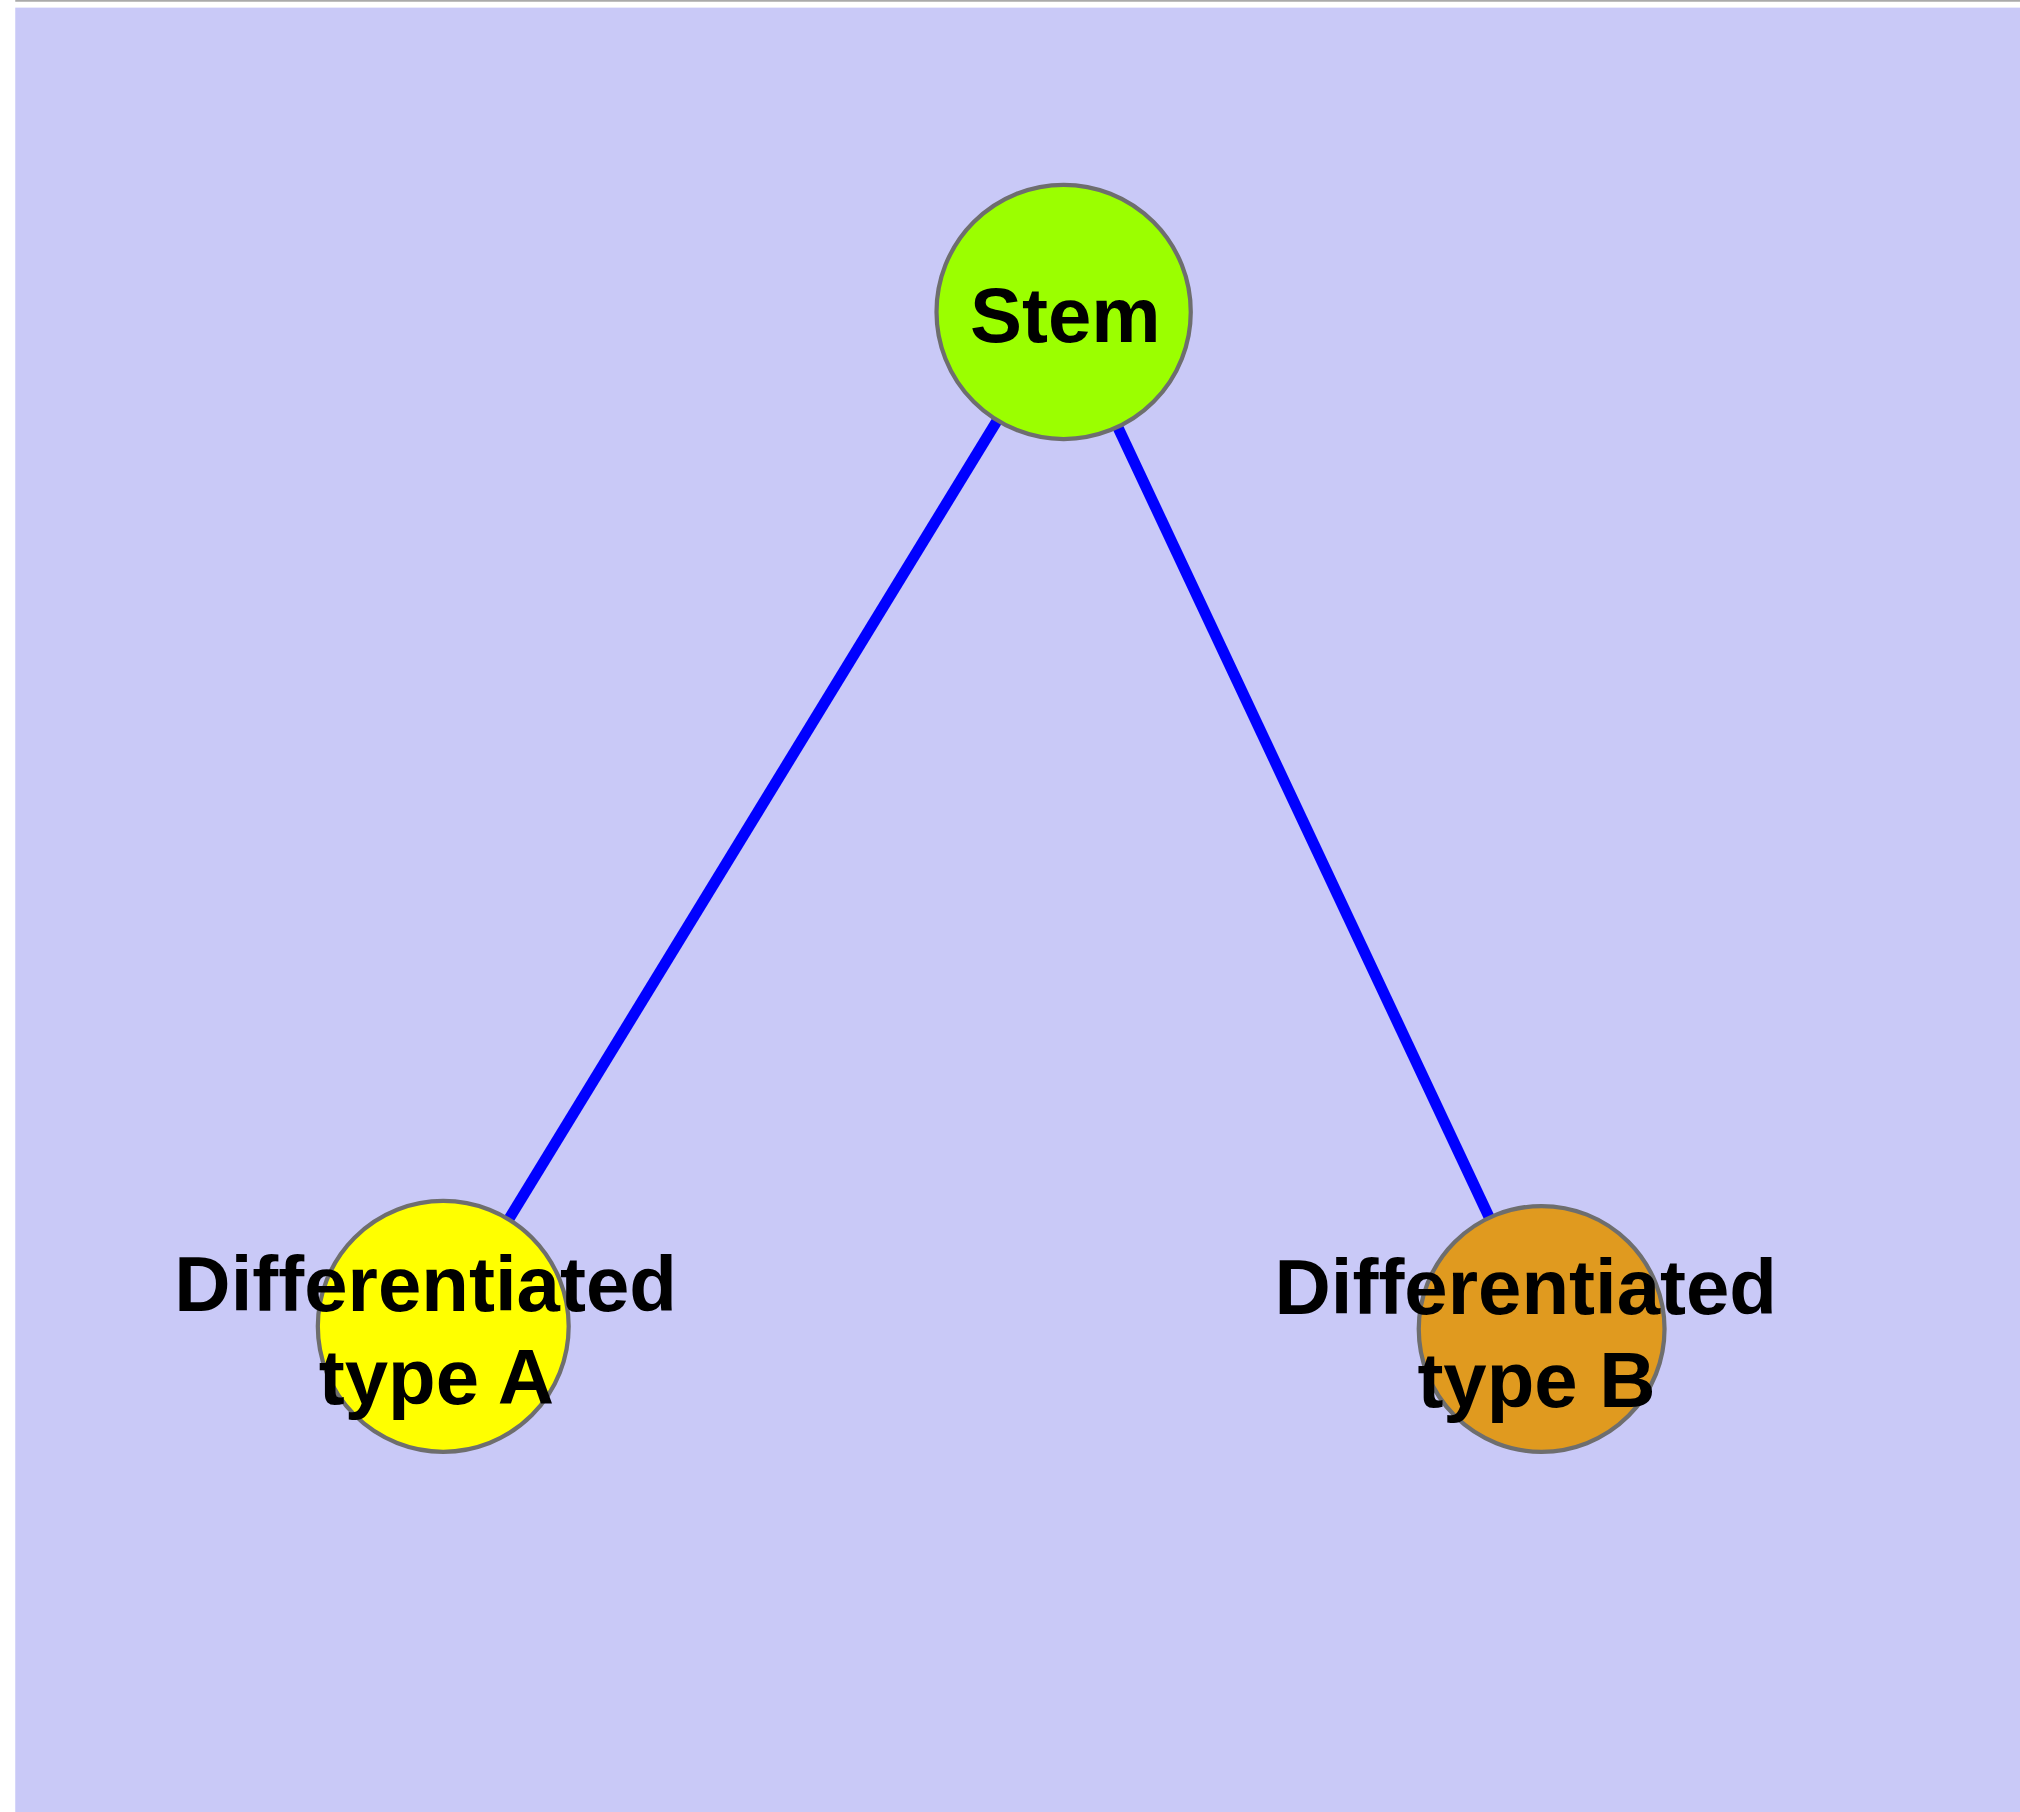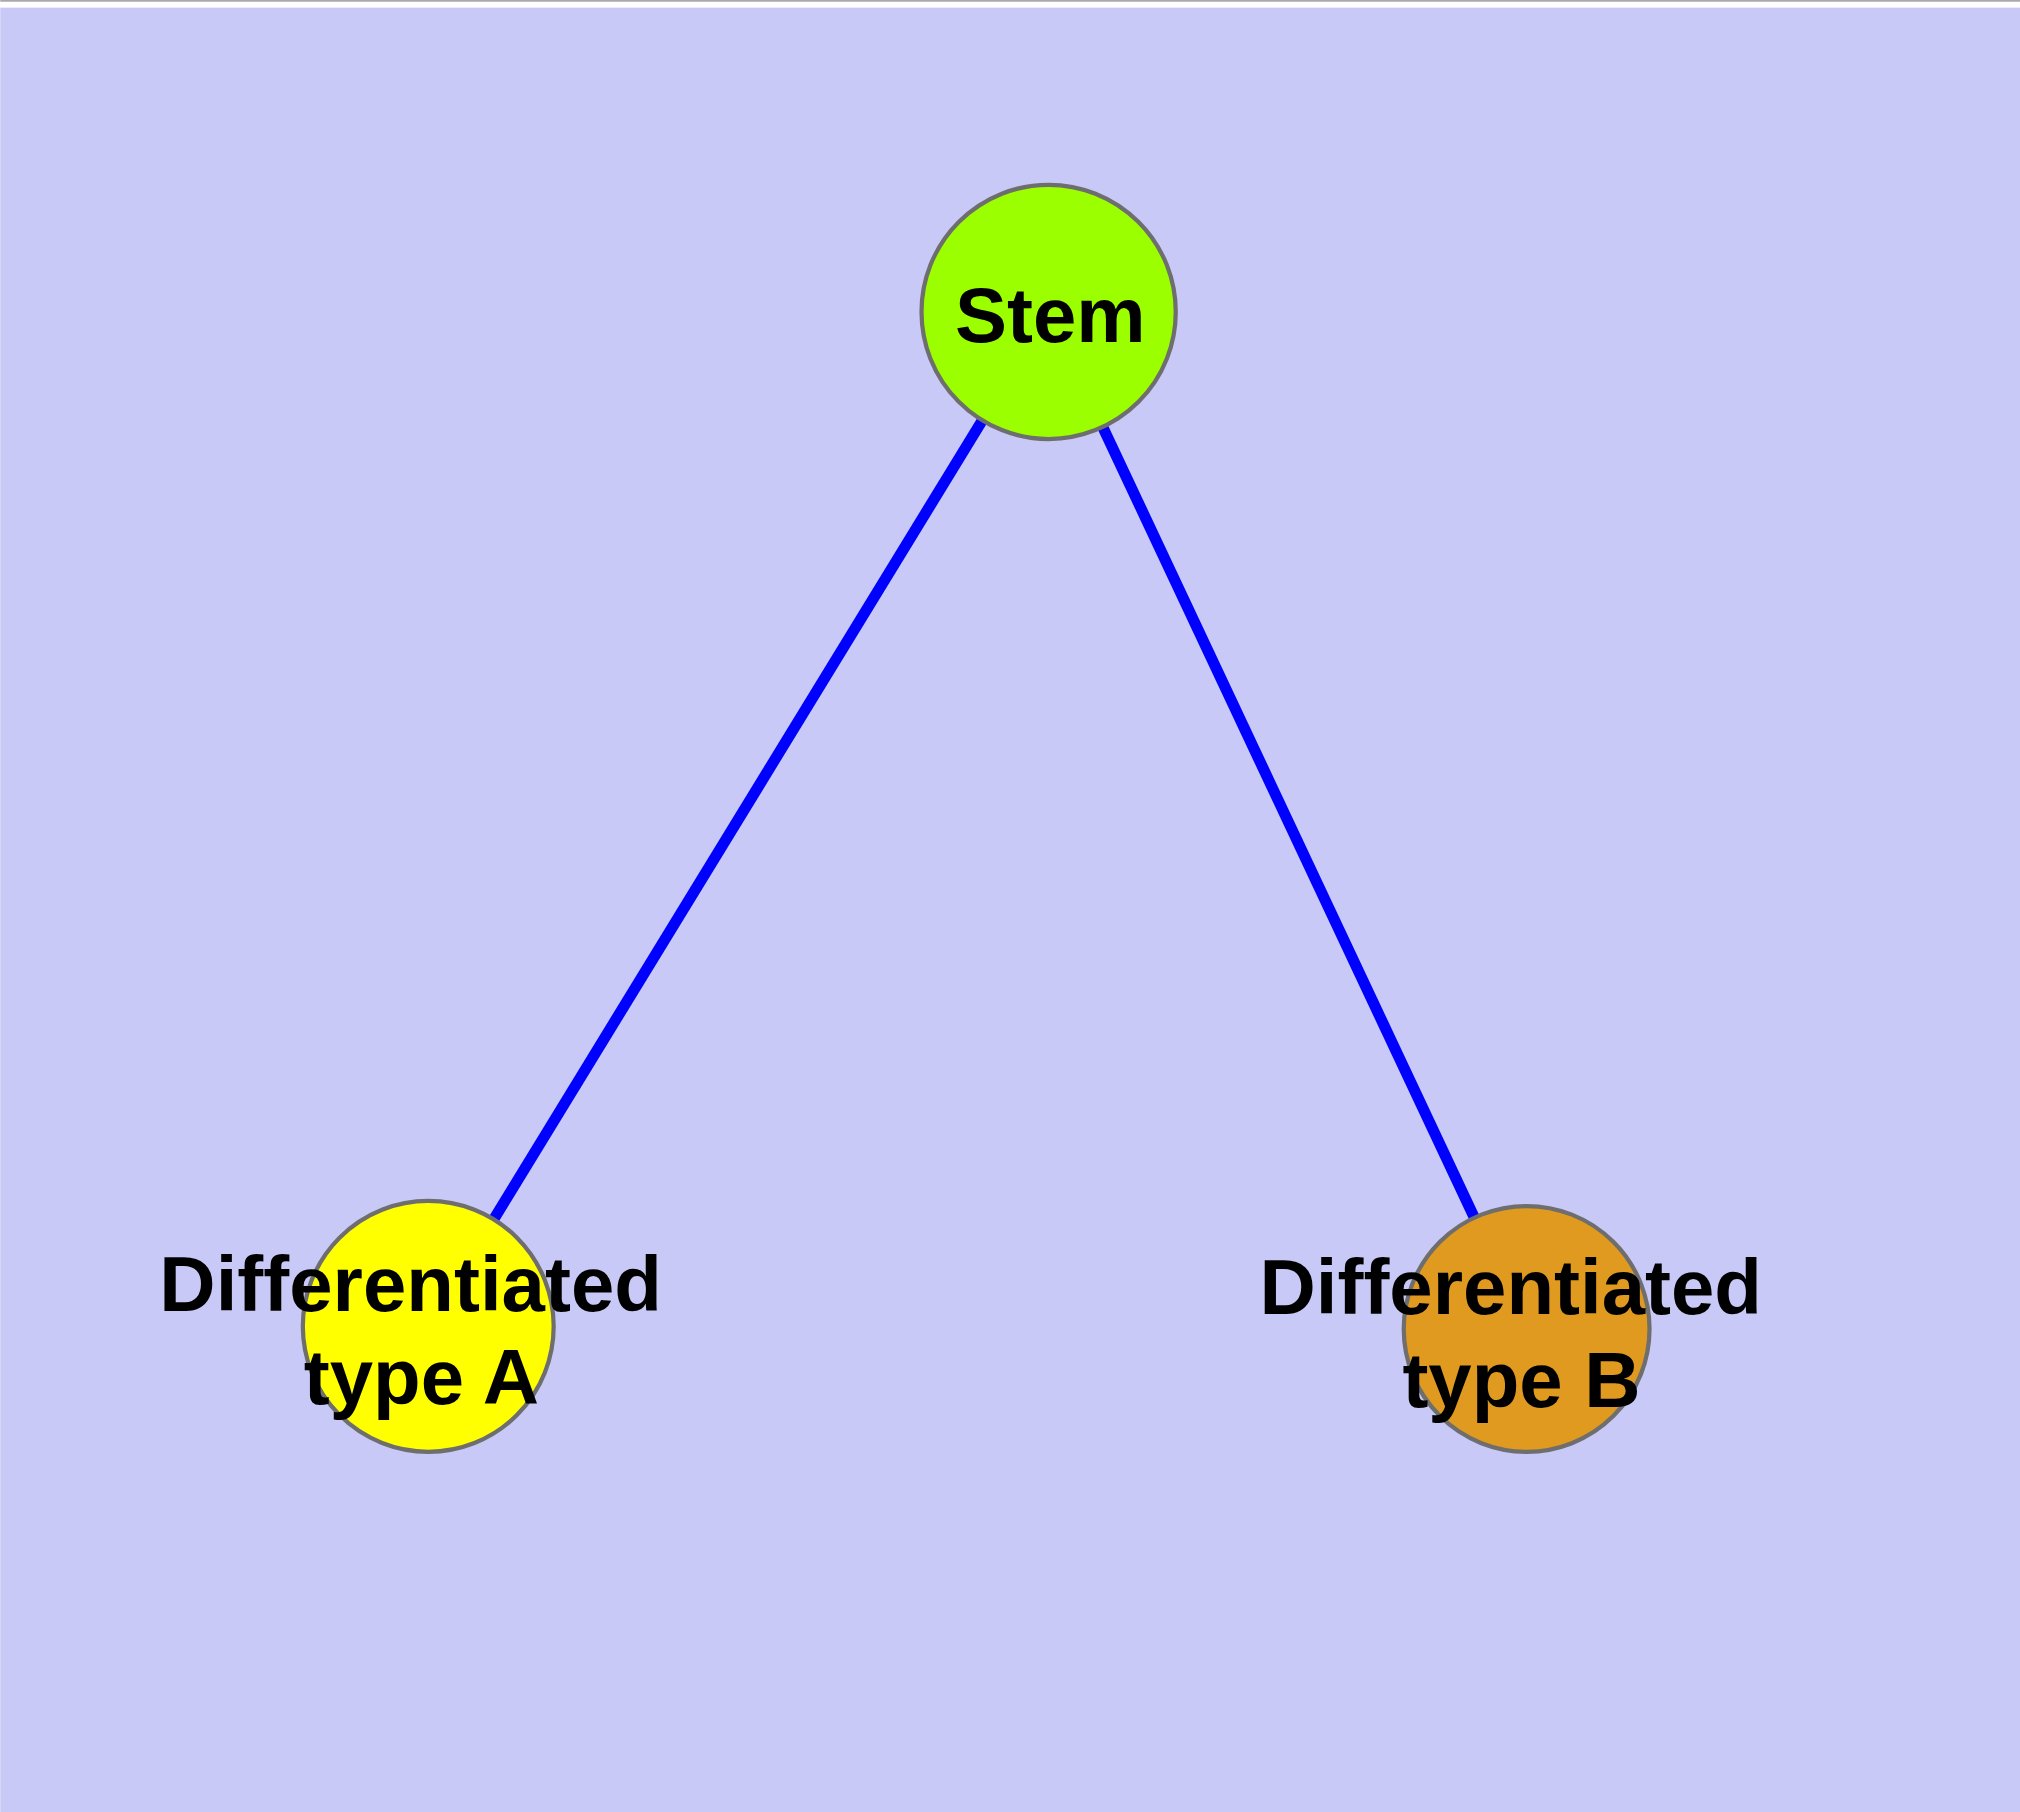--- a/index.html
+++ b/index.html
@@ -8,20 +8,21 @@
     width: 2021px;
     height: 1812px;
     overflow: hidden;
     background: #ffffff;
     font-family: "Liberation Sans", sans-serif;
   }
   .canvas-wrap {
     position: relative;
     width: 1641px;
     height: 1812px;
+    margin-left: 15px;
   }
   svg.graph {
     display: block;
     width: 2021px;
     height: 1812px;
   }
   .edge {
     stroke-width: 13px;
     stroke-linecap: butt;
     fill: none;

